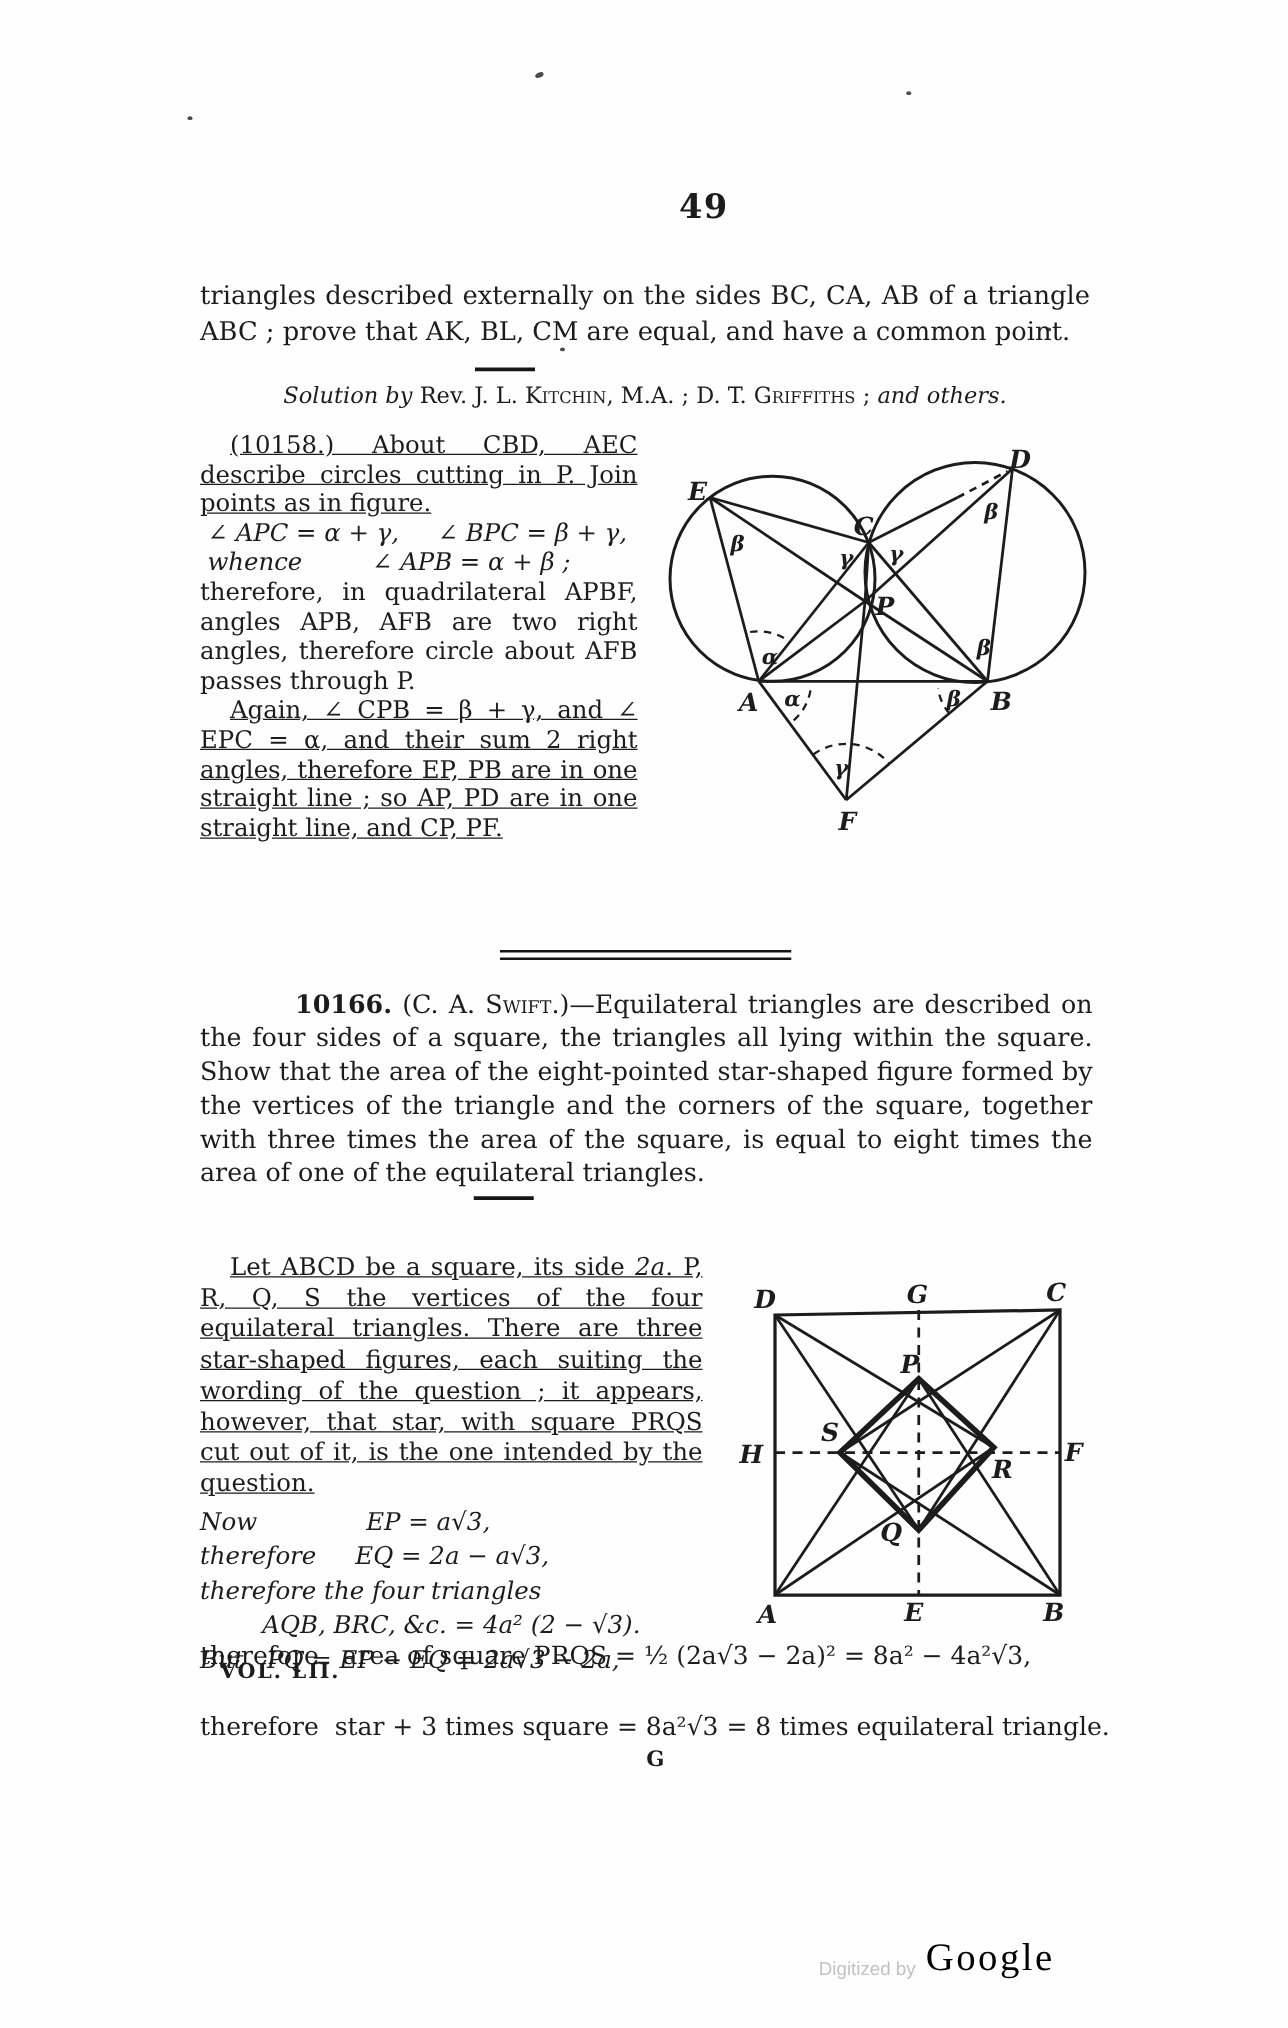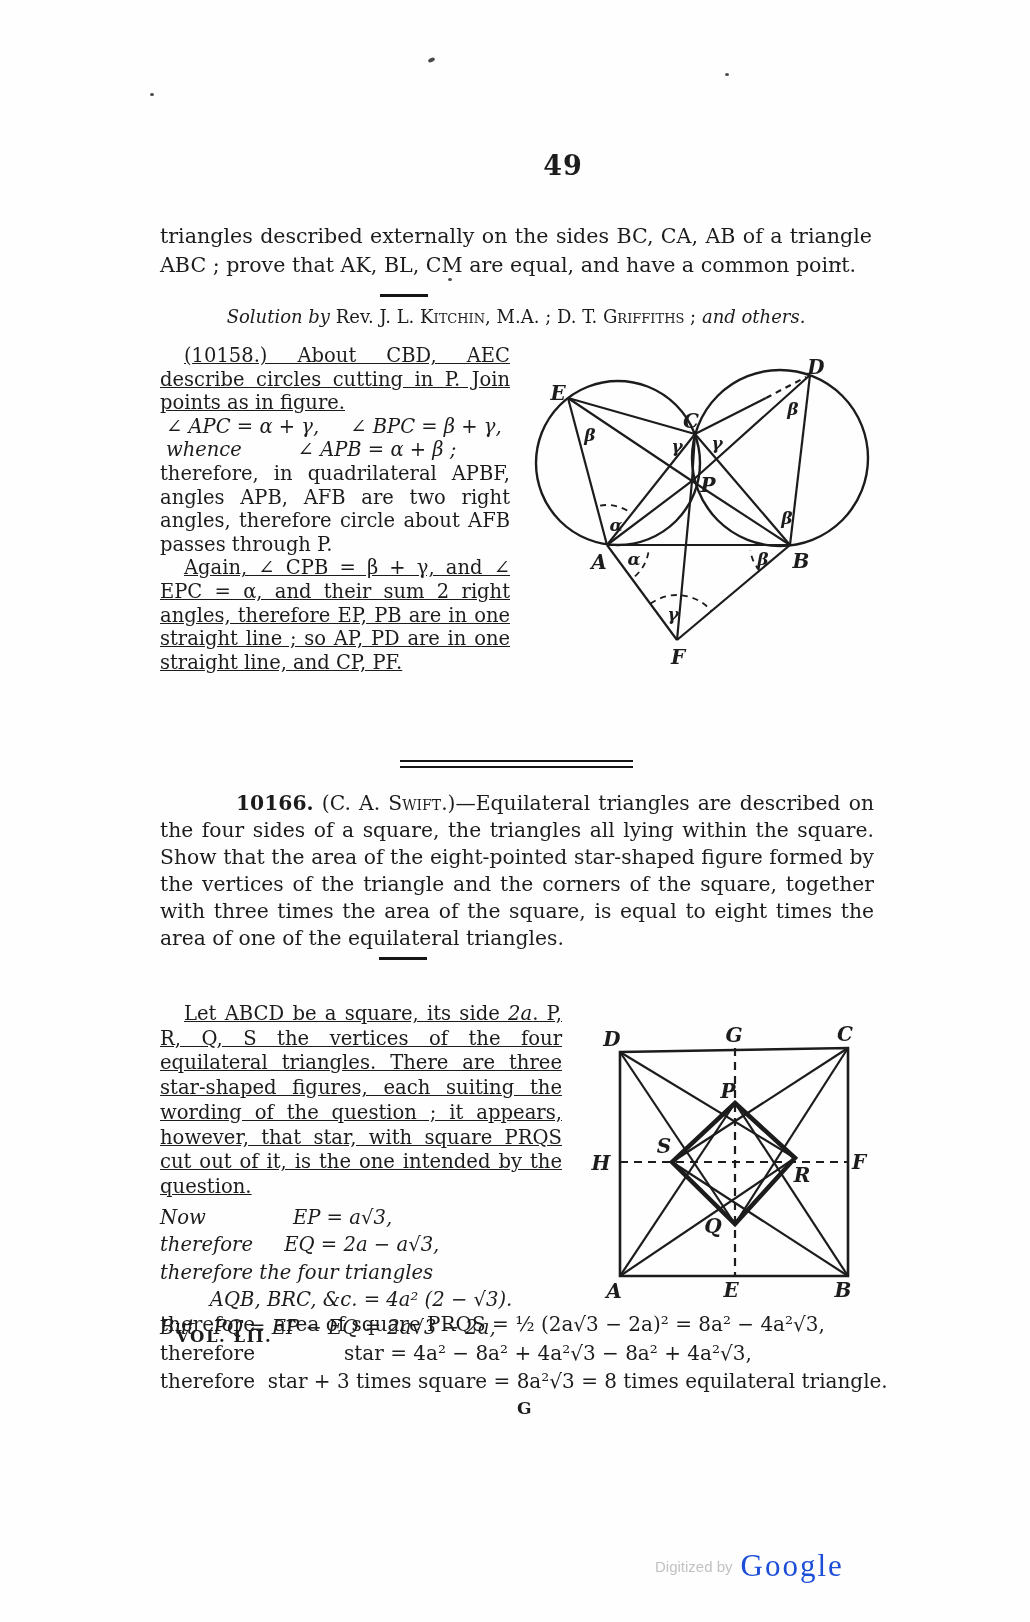--- a/index.html
+++ b/index.html
@@ -21,23 +21,23 @@
   .p10162{left:160px;top:674px;width:714px;font-size:20px;line-height:26.5px;text-align:justify;}
   .dblrule{left:400px;top:760px;width:233px;height:4px;border-top:2.5px solid #151515;border-bottom:2.5px solid #151515;background:transparent;}
   .p10166{left:160px;top:790px;width:714px;font-size:20.3px;line-height:26.9px;text-align:justify;}
   .p10166 .num{font-weight:bold;margin-left:48px;}
   .col2{left:160px;top:1002px;width:402px;font-size:19.6px;line-height:24.7px;text-align:justify;}
   .col2 .eq{line-height:27.5px;}
   .col2 .eq.first{margin-top:4px;}
   .fw{left:160px;width:760px;font-size:20px;white-space:pre;}
   .footer-vol{left:176px;top:1327px;font-size:16.5px;font-weight:bold;letter-spacing:1.5px;}
   .footer-sig{left:517px;top:1398px;font-size:17px;font-weight:bold;}
-  .watermark{left:655px;top:1548px;display:flex;align-items:center;gap:8px;}
+  .watermark{left:655px;top:1548px;display:flex;align-items:flex-end;gap:8px;}
   .wm-pre{font-family:"Liberation Sans", sans-serif;font-size:15px;color:#c2c2c2;}
-  .wm-brand{font-family:"Liberation Serif", serif;font-size:31px;color:#1d4ed8;letter-spacing:2px;}
+  .wm-brand{font-family:"Liberation Serif", serif;font-size:31px;color:#000000;letter-spacing:2px;}
   .speck{position:absolute;background:#4a4a4a;border-radius:50%;}
   svg text{font-family:"DejaVu Serif", serif;}
   .ptlabel{font-size:20px;font-weight:bold;font-style:italic;}
   .greek{font-size:17px;font-style:italic;font-weight:bold;}
 </style>
 </head>
 <body>
 
 <div class="page">
 
@@ -161,21 +161,20 @@
       <text class="ptlabel" x="731" y="1297">E</text>
       <text class="ptlabel" x="843" y="1297">B</text>
       <text class="ptlabel" x="728" y="1098">P</text>
       <text class="ptlabel" x="664" y="1153">S</text>
       <text class="ptlabel" x="802" y="1182">R</text>
       <text class="ptlabel" x="713" y="1233">Q</text>
     </g>
   </svg>
 
   <div class="abs fw" style="top:1312px;">therefore   area of square PRQS = ½ (2a√3 − 2a)² = 8a² − 4a²√3,</div>
-  <div class="abs fw" style="top:1341px;">therefore              star = 4a² − 8a² + 4a²√3 − 8a² + 4a²√3,</div>
   <div class="abs fw" style="top:1369px;">therefore  star + 3 times square = 8a²√3 = 8 times equilateral triangle.</div>
 
   <div class="abs footer-vol">VOL. LII.</div>
   <div class="abs footer-sig">G</div>
 
   <div class="abs watermark">
     <span class="wm-pre">Digitized by</span>
     <span class="wm-brand">Google</span>
   </div>
 

